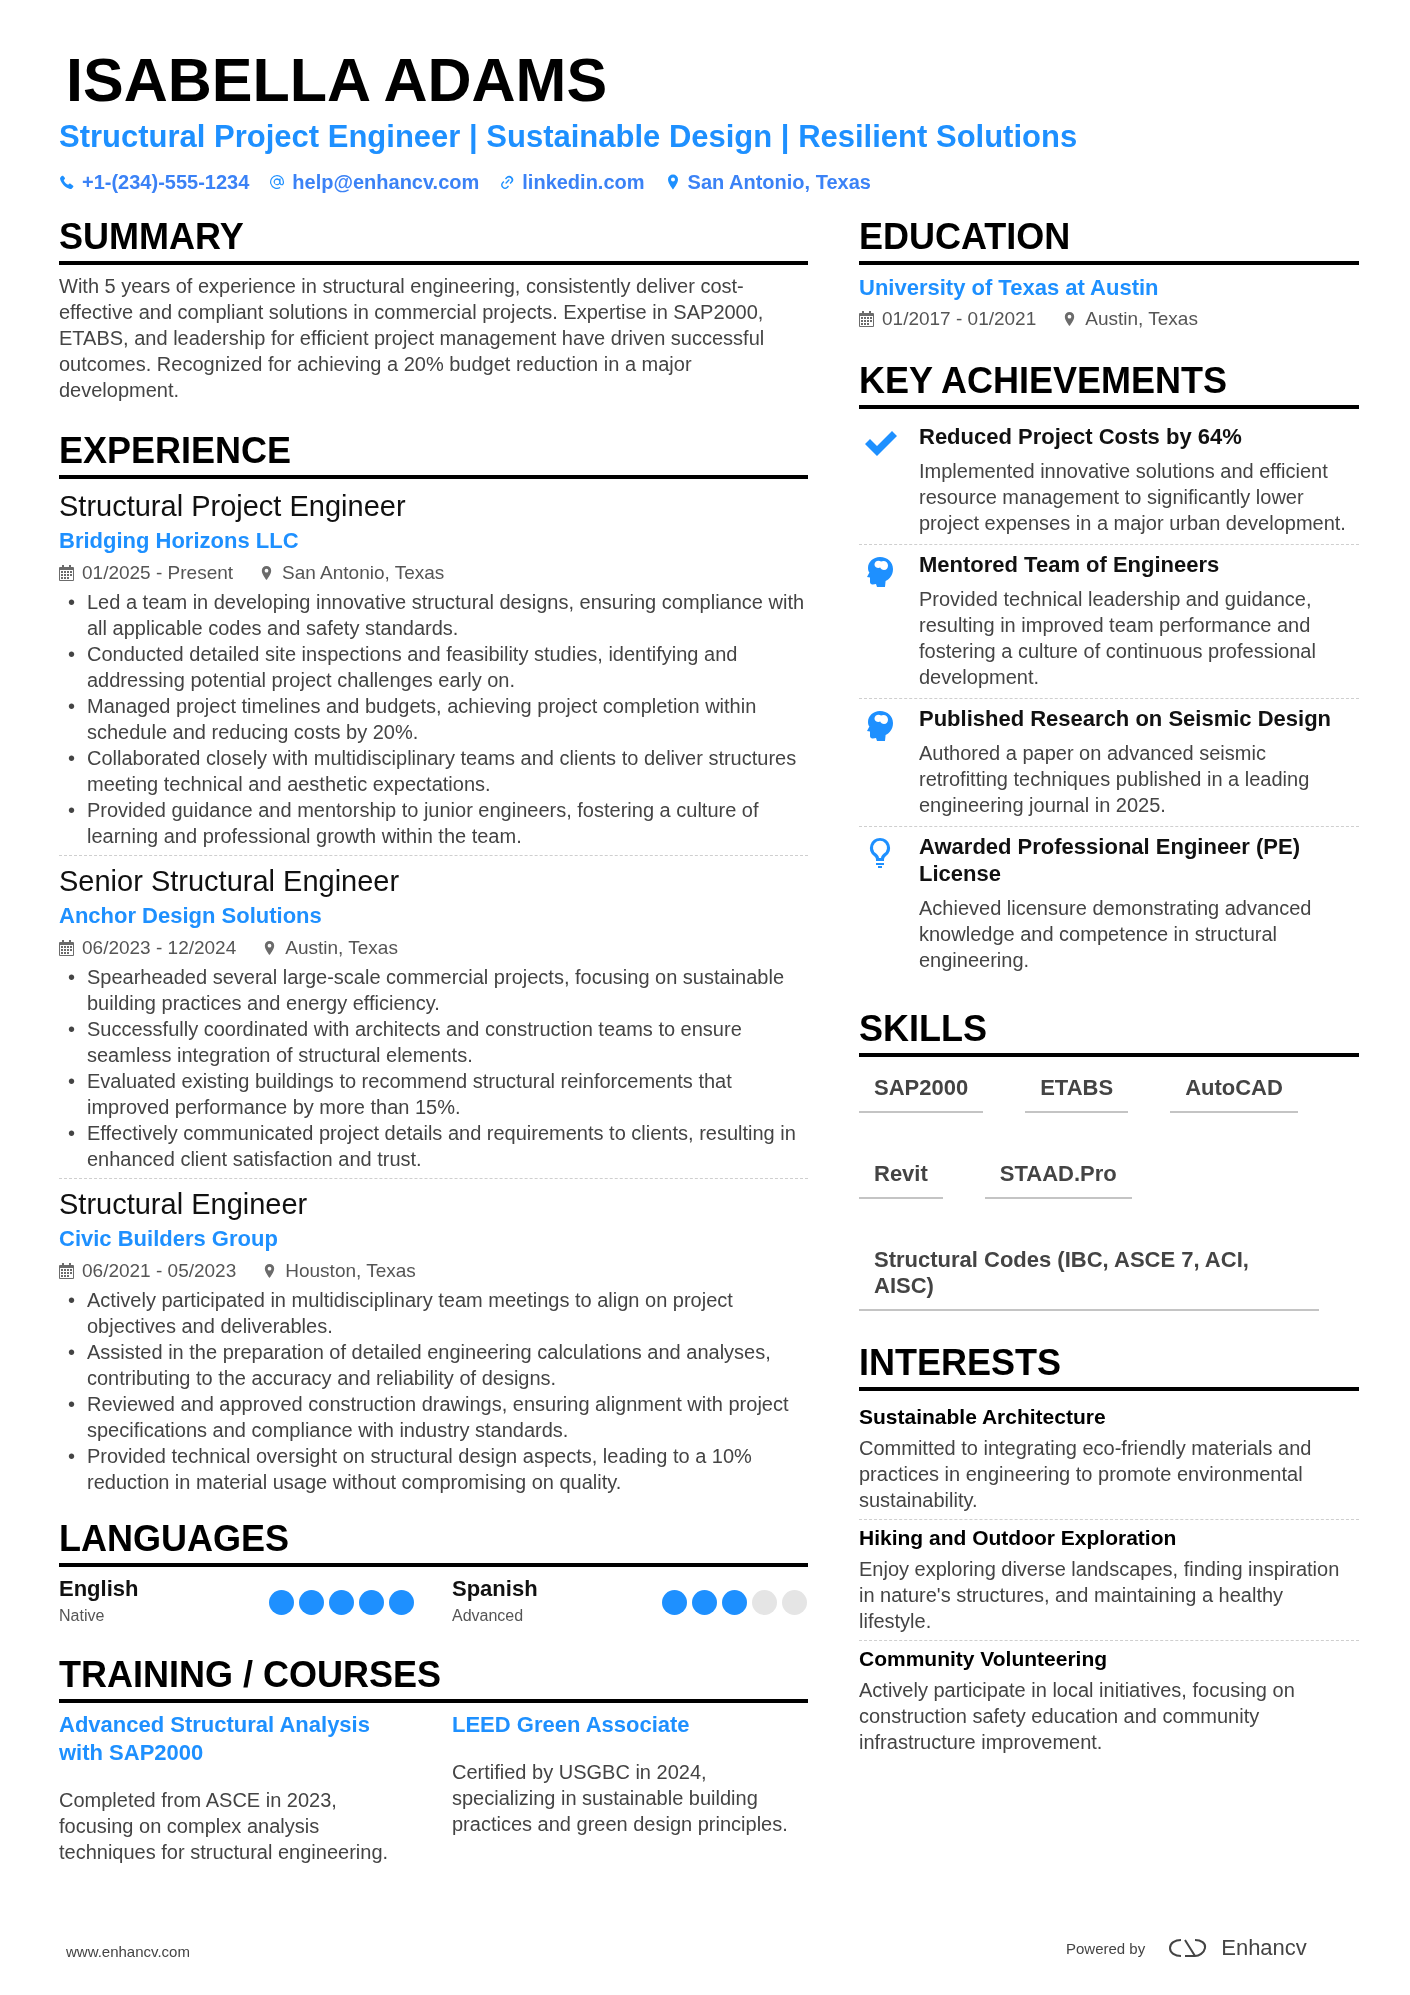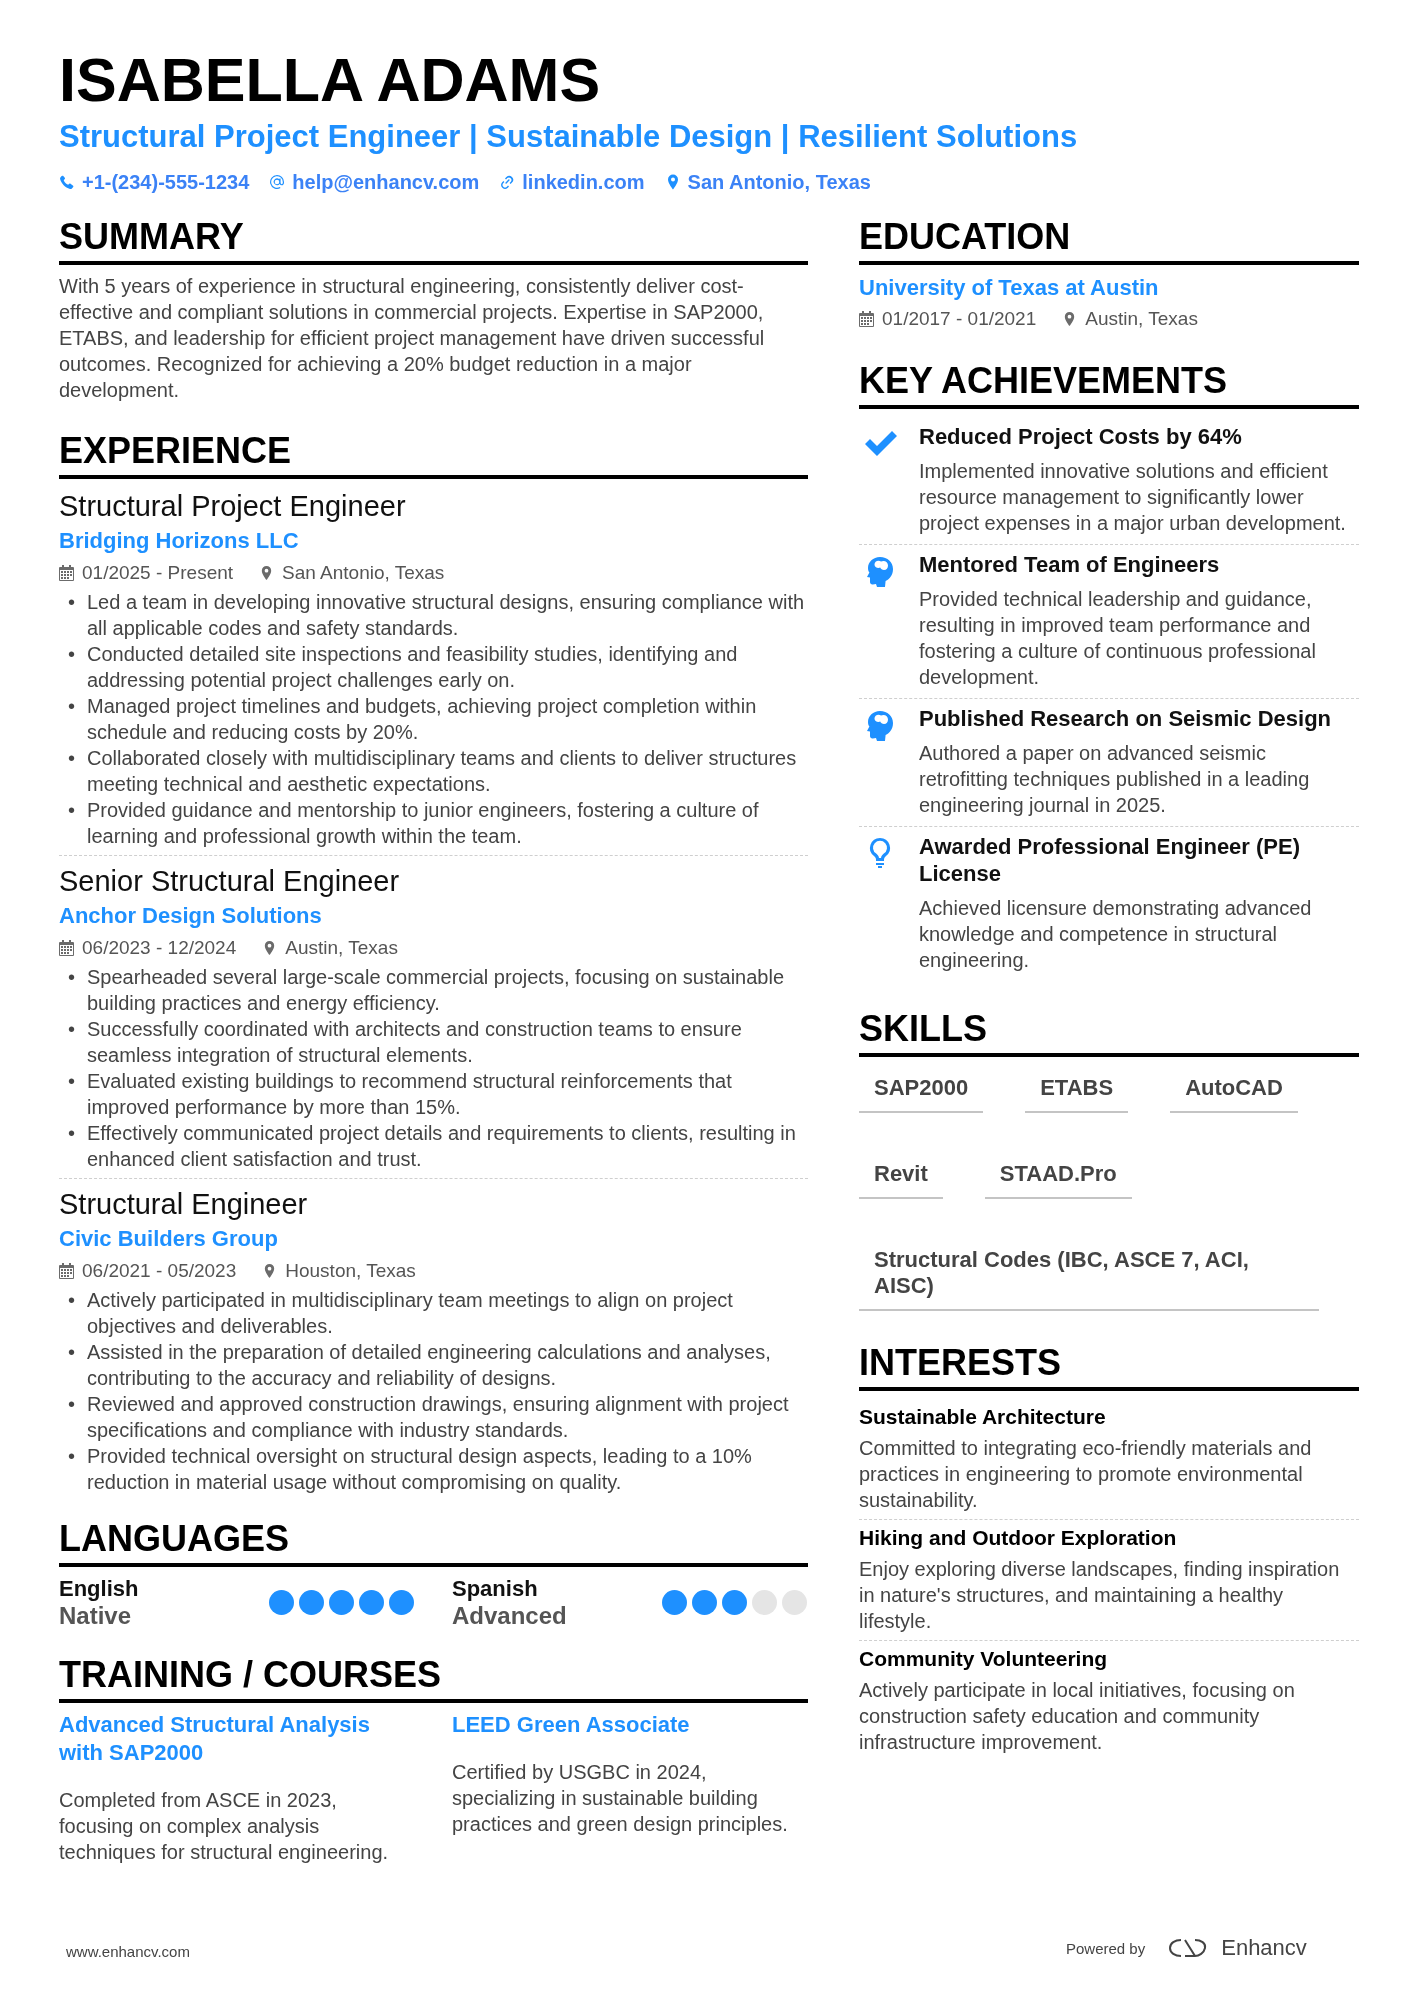--- a/index.html
+++ b/index.html
@@ -1,21 +1,21 @@
 <!DOCTYPE html>
 <html><head>
 <meta charset="utf-8">
 <style>
   * { box-sizing: border-box; margin: 0; padding: 0; }
   html, body { width: 1410px; height: 1995px; background: #ffffff; }
   body { font-family: "Liberation Sans", "DejaVu Sans", sans-serif; color: #333; position: relative; overflow: hidden; }
   .page { position: absolute; left: 0; top: 0; width: 1410px; height: 1995px; }
 
   
-  .name { position: absolute; left: 59px; top: 44px; font-size: 61px; font-weight: 700; color: #000; letter-spacing: 0px; line-height: 72px; }
+  .name { position: absolute; left: 66px; top: 44px; font-size: 61px; font-weight: 700; color: #000; letter-spacing: 0px; line-height: 72px; }
   .tagline { position: absolute; left: 59px; top: 117px; font-size: 31px; font-weight: 700; color: #1e90ff; line-height: 40px; white-space: nowrap; }
   .contacts { position: absolute; left: 59px; top: 168px; display: flex; gap: 20px; font-size: 20px; font-weight: 700; color: #3b82f6; line-height: 28px; }
   .contact { display: flex; align-items: center; gap: 7px; }
   .contact svg { width: 16px; height: 16px; fill: #1e90ff; }
 
   
   .col-left { position: absolute; left: 59px; top: 215px; width: 749px; }
   .col-right { position: absolute; left: 859px; top: 215px; width: 500px; }
 
   .section-title { font-size: 36px; font-weight: 700; color: #000; line-height: 44px; padding-bottom: 2px; border-bottom: 4px solid #000; margin-bottom: 8px; }
@@ -32,21 +32,21 @@
   .meta-item { display: flex; align-items: center; gap: 8px; }
   .meta svg { width: 15px; height: 16px; fill: #6b6b6b; }
   .bullets { list-style: none; }
   .bullets li { position: relative; padding-left: 28px; font-size: 20px; line-height: 26px; color: #444; }
   .bullets li::before { content: "•"; position: absolute; left: 9px; top: 0; color: #444; }
 
   
   .lang-row { display: flex; gap: 38px; margin-top: 4px; }
   .lang { width: 355px; display: flex; justify-content: space-between; align-items: center; }
   .lang-name { font-size: 22px; font-weight: 700; color: #111; line-height: 28px; }
-  .lang-level { font-size: 24px; color: #555; line-height: 26px; font-weight: bold; }
+  .lang-level { font-size: 16px; color: #555; line-height: 26px; }
   .dots { display: flex; gap: 5px; }
   .dot { width: 25px; height: 25px; border-radius: 50%; background: #e5e5e5; }
   .dot.on { background: #1e90ff; }
 
   
   .courses { display: flex; gap: 38px; }
   .course { width: 355px; }
   .course-title { font-size: 22px; font-weight: 700; color: #1e90ff; line-height: 28px; margin-bottom: 20px; }
 
   

